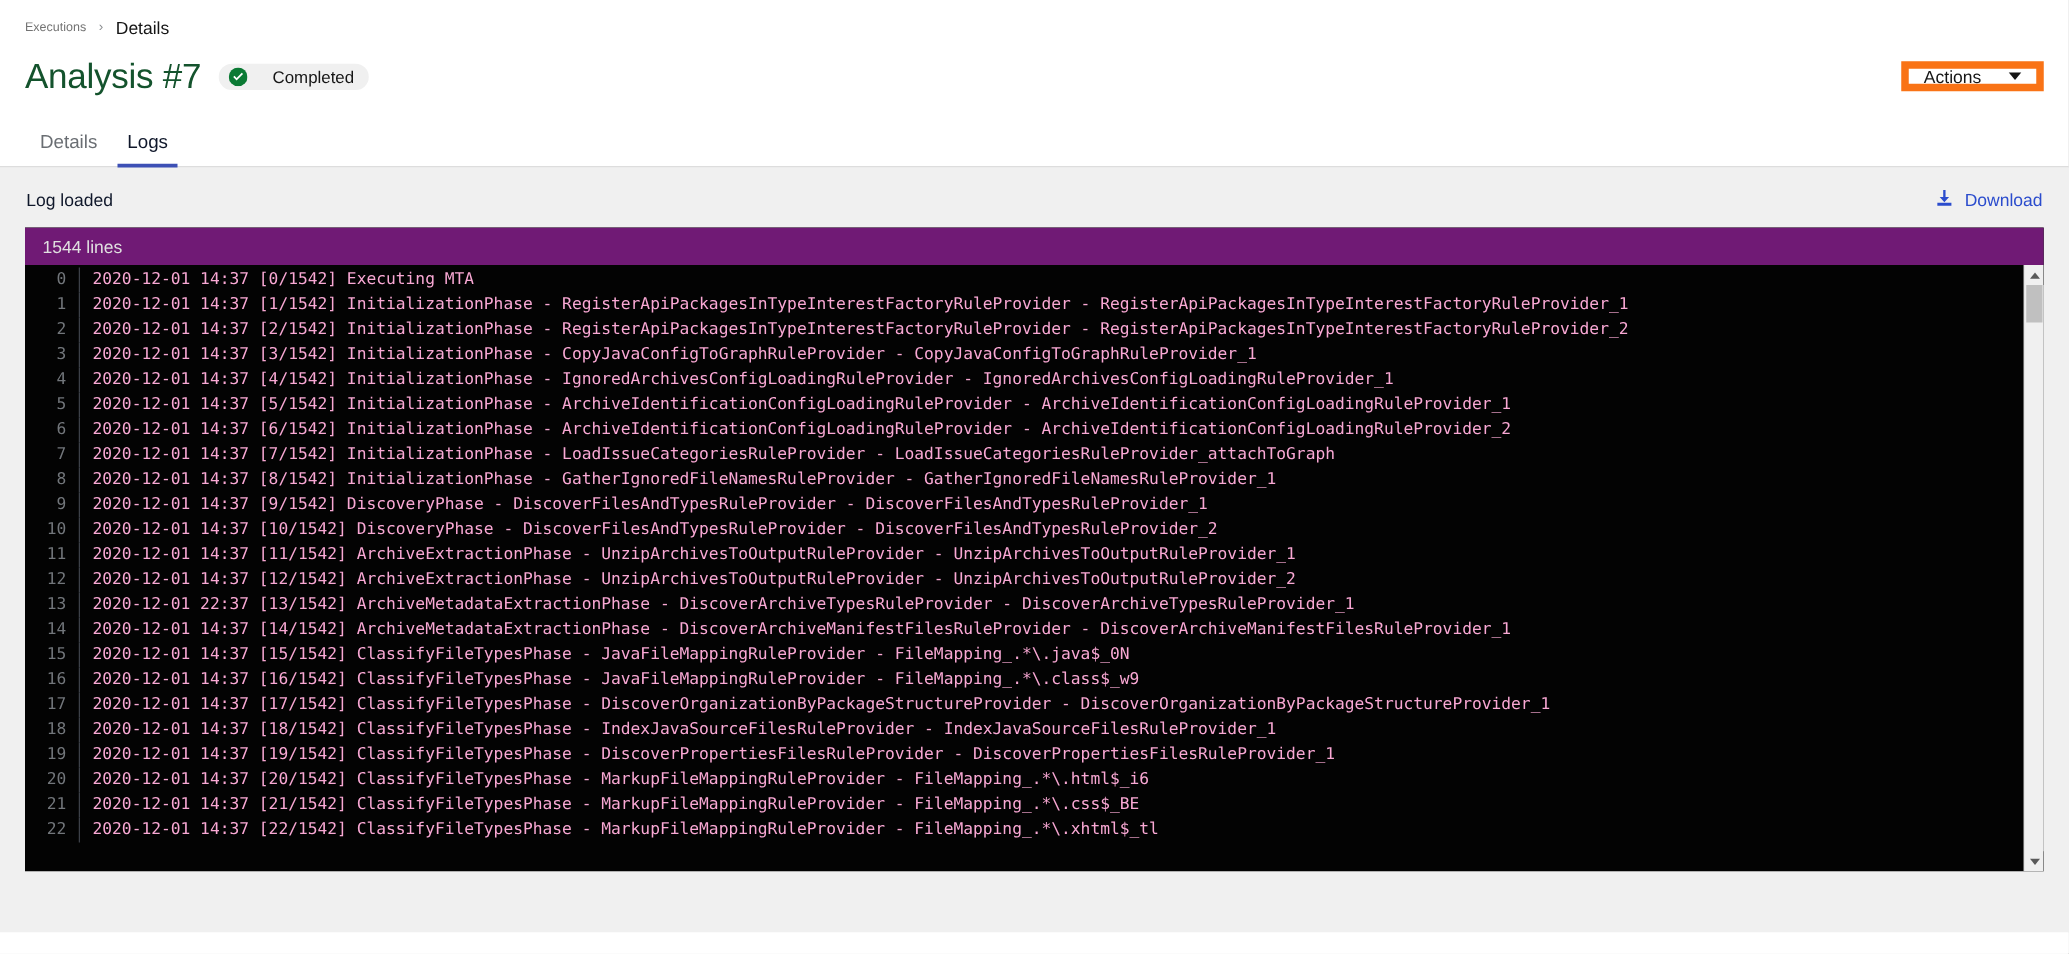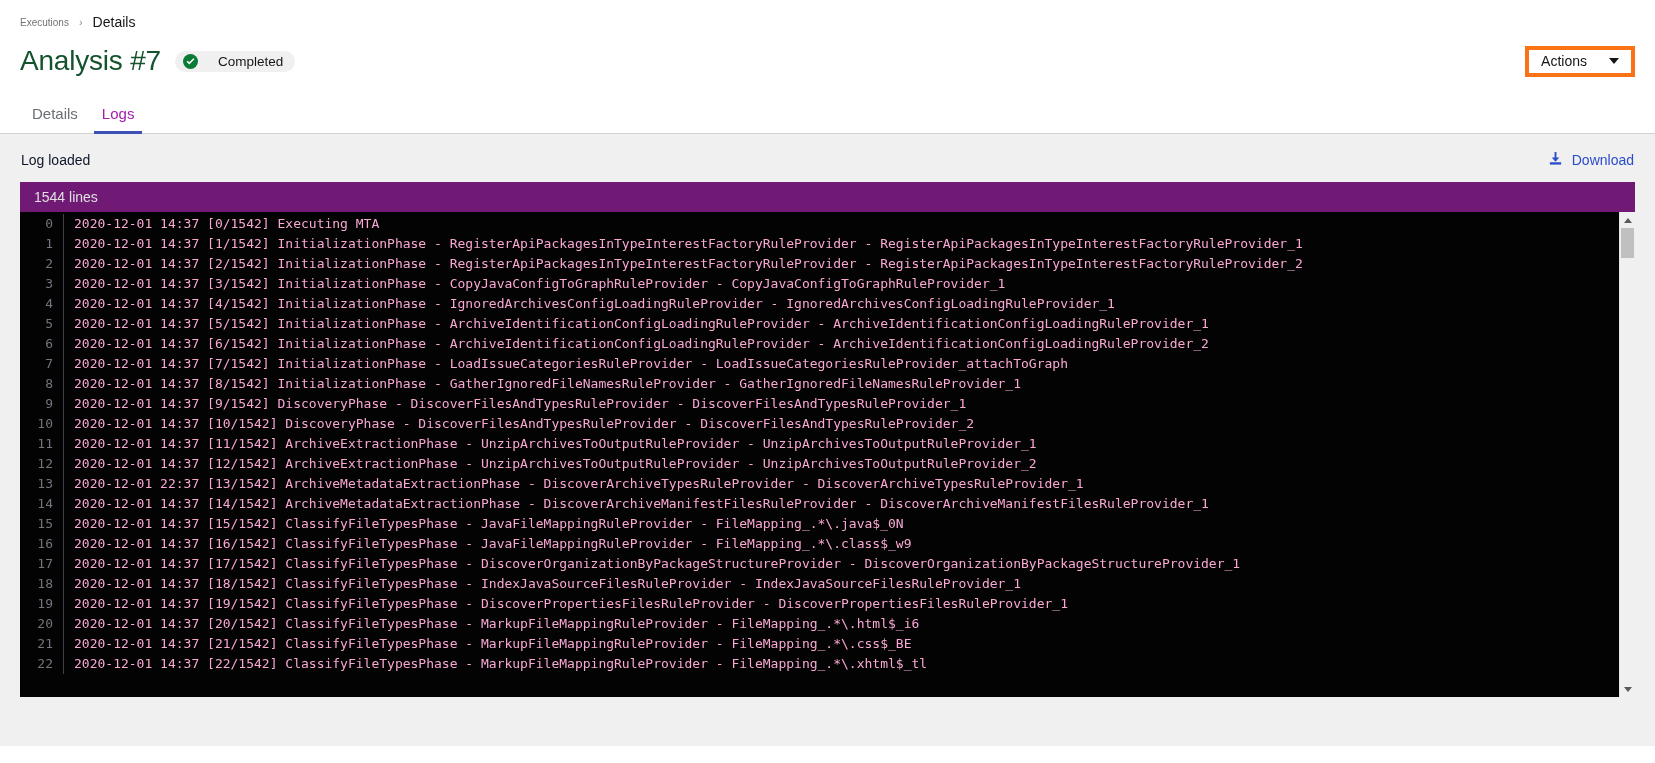--- a/index.html
+++ b/index.html
@@ -56,28 +56,28 @@
   }
   .check-icon { display: inline-flex; align-items: center; }
 
   .spacer { flex: 1 1 auto; }
 
   .actions-btn {
     display: inline-flex;
     align-items: center;
     justify-content: space-between;
     gap: 22px;
-    border: 4px solid #f97316;
+    border: 6px solid #f97316;
     background: #ffffff;
     color: #151515;
     font-size: 14px;
     font-family: "Liberation Sans", sans-serif;
     padding: 6px 12px;
     min-width: 96px;
-    height: 31px;
+    height: 20px;
     cursor: pointer;
   }
   .caret {
     width: 0; height: 0;
     border-left: 5px solid transparent;
     border-right: 5px solid transparent;
     border-top: 6px solid #151515;
   }
 
   
@@ -92,21 +92,21 @@
   .tab {
     position: relative;
     padding: 8px 12px 11px 12px;
     font-size: 15px;
     color: #6a6e73;
     cursor: pointer;
     background: none;
     border: none;
     font-family: "Liberation Sans", sans-serif;
   }
-  .tab.active { color: #a21caf; }
+  .tab.active { color: #0f172a; }
   .tab.active::after {
     content: "";
     position: absolute;
     left: 4px; right: 4px; bottom: -1px;
     height: 3px;
     background: #3d50b5;
   }
 
   
   .log-section {

